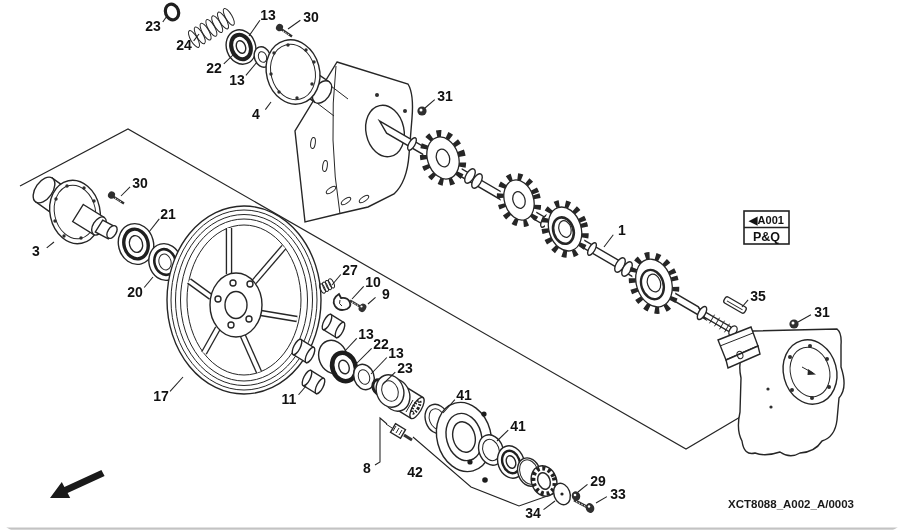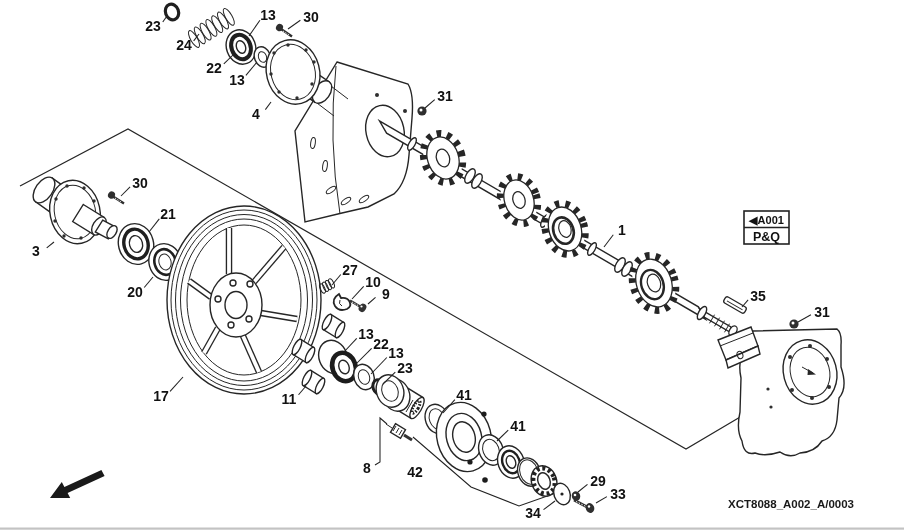--- a/index.html
+++ b/index.html
@@ -1,17 +1,17 @@
 <!DOCTYPE html>
 <html><head>
 <meta charset="utf-8">
 <style>
   html,body{margin:0;padding:0;background:#fff;}
   #stage{position:relative;width:904px;height:531px;background:#ffffff;overflow:hidden;
-         font-family:"Liberation Sans",sans-serif;}
+         font-family:"Liberation Sans",sans-serif;border-radius:17px;}
   svg{display:block;}
   .ln{stroke:#262626;stroke-width:1.2;fill:none;}
   .part{stroke:#262626;stroke-width:1.4;fill:#ffffff;}
   .thin{stroke:#262626;stroke-width:1;fill:none;}
   .darkring{stroke:#1f1f1f;fill:none;}
   .darkfill{fill:#2e2e2e;stroke:none;}
   .callout{font:bold 14px "Liberation Sans",sans-serif;fill:#111;text-anchor:middle;}
   .leader{stroke:#222;stroke-width:1.05;fill:none;}
   .reftext{font:bold 11px "Liberation Sans",sans-serif;fill:#111;text-anchor:middle;}
   .reftext2{font:bold 12.5px "Liberation Sans",sans-serif;fill:#111;text-anchor:middle;}

